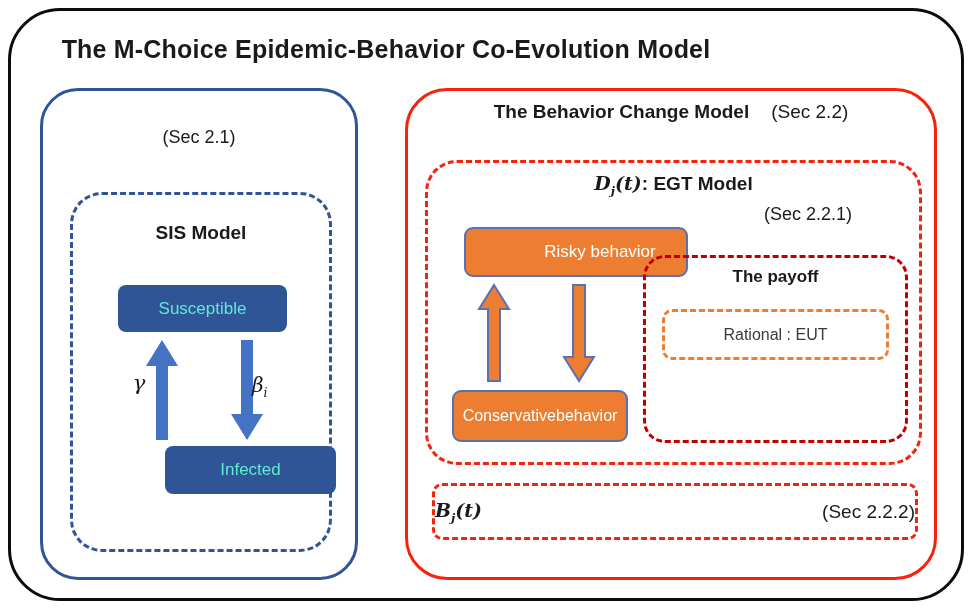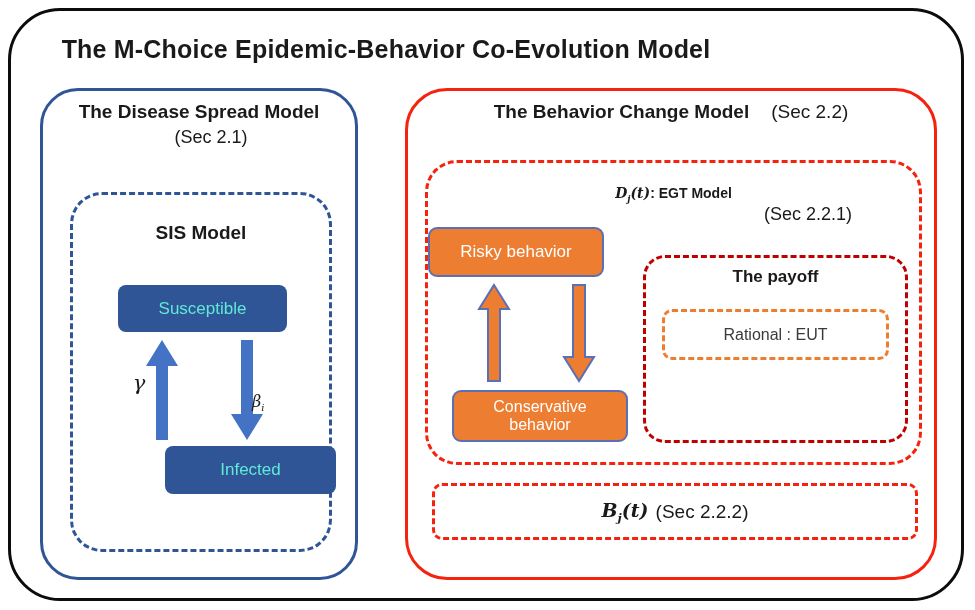--- a/index.html
+++ b/index.html
@@ -19,65 +19,64 @@
   .abs{position:absolute;}
   .center{text-align:center;}
   .flexc{display:flex;align-items:center;justify-content:center;}
 
   .frame{left:8px;top:8px;width:950px;height:587px;border:3.5px solid #0c0c0c;border-radius:52px;}
   .diagram-title{left:0;top:27px;width:772px;font-size:25px;font-weight:bold;letter-spacing:.2px;margin-top:8px;}
 
   
   .disease-panel{left:40px;top:88px;width:312px;height:486px;border:3px solid var(--blue);border-radius:38px;}
   .disease-title{left:40px;top:101px;width:318px;font-size:19px;font-weight:bold;}
-  .disease-sec{left:40px;top:127px;width:318px;font-size:18px;padding-left:12px;}
+  .disease-sec{left:40px;top:127px;width:318px;font-size:18px;}
   .sis-dashed{left:70px;top:192px;width:256px;height:354px;border:3px dashed var(--blue);border-radius:32px;}
   .sis-title{left:70px;top:222px;width:262px;font-size:19px;font-weight:bold;}
   .state-box{background:var(--blue);border-radius:8px;color:#5eead4;font-size:17px;}
   .susceptible{left:118px;top:285px;width:169px;height:47px;}
   .infected{left:117px;top:446px;width:171px;height:48px;margin-left:48px;}
   .arrow{display:block;}
   .arrow-blue polygon{fill:var(--blue-arrow);}
   .arrow-orange polygon{fill:var(--orange);stroke:var(--arrow-outline);stroke-width:2;}
   .math{font-family:"DejaVu Serif","Liberation Serif",serif;font-style:italic;}
   .gamma-label{left:118px;top:371px;width:42px;font-size:21px;}
-  .beta-label{left:252px;top:373px;width:48px;font-size:16px;text-align:left;margin-top:19px;}
+  .beta-label{left:252px;top:373px;width:48px;font-size:20px;text-align:left;}
   .beta-label sub,.math-term sub{font-size:.62em;font-style:italic;}
 
   
   .behavior-panel{left:405px;top:88px;width:526px;height:486px;border:3px solid var(--red);border-radius:42px;}
   .behavior-title{left:405px;top:101px;width:532px;font-size:19px;}
   .behavior-title .bold{font-weight:bold;margin-top:37px;}
   .behavior-title .sec{margin-left:22px;}
   .egt-dashed{left:425px;top:160px;width:491px;height:299px;border:3px dashed var(--red);border-radius:32px;}
-  .egt-title{left:425px;top:185px;width:497px;font-size:14px;font-weight:bold;}
+  .egt-title{left:425px;top:172px;width:497px;font-size:19px;font-weight:bold;}
   .math-term{font-family:"DejaVu Serif","Liberation Serif",serif;font-style:italic;font-weight:bold;}
   .egt-sec{left:698px;top:204px;width:220px;font-size:18px;font-weight:normal;}
   .behavior-box{background:var(--orange);border:2px solid var(--arrow-outline);border-radius:9px;color:#fff;font-size:17px;line-height:1.15;}
-  .risky{left:428px;top:227px;width:172px;height:46px;}
-  .conservative{left:452px;top:390px;width:172px;height:48px;font-size:16px;flex-direction:column;}
+  .risky{left:464px;top:227px;width:172px;height:46px;padding-left:48px;}
+  .conservative{left:452px;top:390px;width:172px;height:48px;font-size:16px;flex-direction:row;}
   .payoff-box{left:643px;top:255px;width:259px;height:182px;border:3px dashed var(--red-dark);border-radius:22px;}
   .payoff-title{left:643px;top:267px;width:265px;font-size:17px;font-weight:bold;}
   .payoff-item{border:3px dashed var(--orange);border-radius:10px;font-size:16px;color:#3a3a3a;}
   .rational{left:662px;top:309px;width:221px;height:45px;}
   .irrational{left:662px;top:377px;width:221px;height:45px;}
-  .bj-box{left:432px;top:483px;width:480px;height:51px;border:3px dashed var(--red);border-radius:10px;font-size:19px;}
+  .bj-box{left:432px;top:483px;width:480px;height:51px;border:3px dashed var(--red);border-radius:10px;font-size:19px;justify-content:space-between;}
   .bj-box .sec{margin-left:7px;font-weight:normal;}
 </style>
 </head>
 <body>
 
 <div id="root">
 
   <div class="abs frame"></div>
 
   <div class="abs diagram-title center">The M-Choice Epidemic-Behavior Co-Evolution Model</div>
 
   <div class="abs disease-panel"></div>
-  <div class="abs disease-title center">The Disease Spread Model</div>
   <div class="abs disease-sec center">(Sec 2.1)</div>
 
   <div class="abs sis-dashed"></div>
   <div class="abs sis-title center">SIS Model</div>
 
   <div class="abs state-box susceptible flexc">
     <span>Susceptible</span>
   </div>
 
   <svg class="abs arrow arrow-blue" style="left:145px;top:340px" width="34" height="100" viewBox="0 0 34 100">

